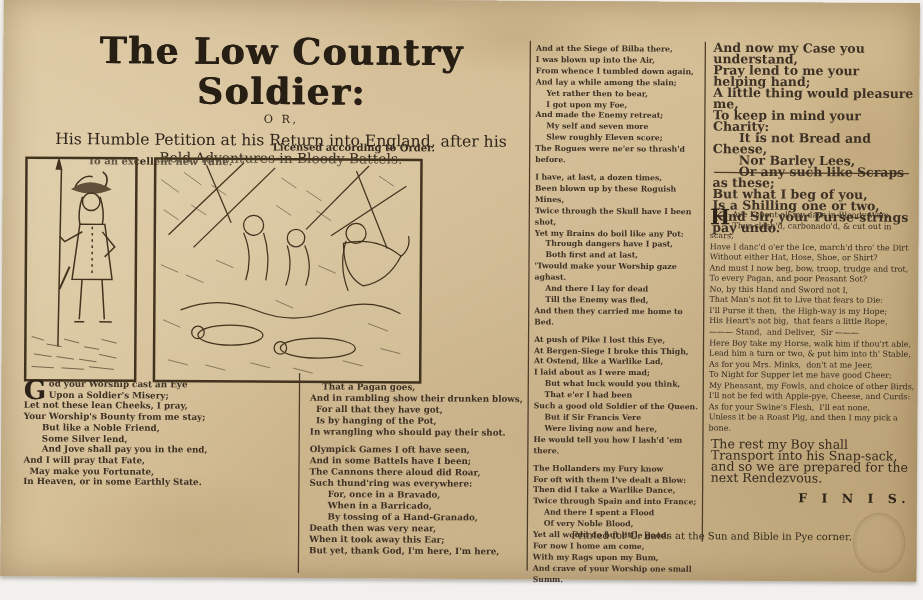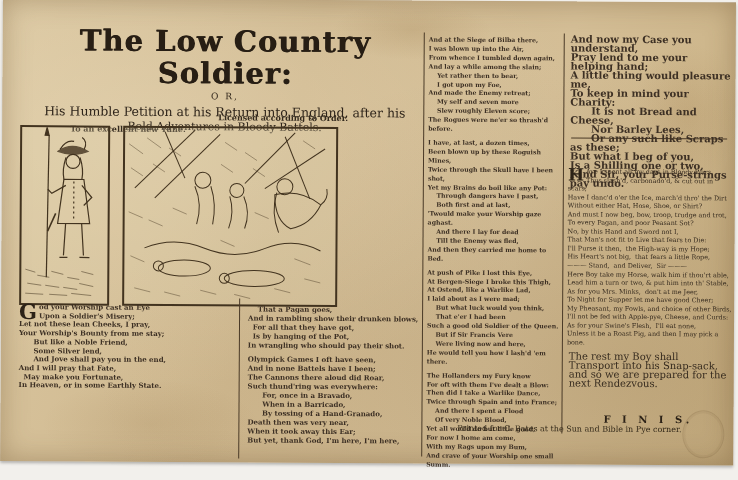--- a/index.html
+++ b/index.html
@@ -70,22 +70,22 @@
   #epilogue-body{
     position:absolute;left:566px;top:166px;width:166px;
     font-size:6.4px;line-height:8.55px;white-space:pre-wrap;color:#352a1e;
   }
   #epilogue-body .dropcap{font-size:17px;line-height:15px;}
   #closing-para{
     position:absolute;left:568px;top:350px;width:160px;
     font-size:10px;line-height:9px;color:#352a1e;
   }
   #finis{
-    position:absolute;left:568px;top:392px;width:160px;text-align:center;
-    font-size:10px;font-weight:bold;letter-spacing:4px;color:#2c2217;margin-top:20px;
+    position:absolute;left:568px;top:392px;width:160px;text-align:right;
+    font-size:10px;font-weight:bold;letter-spacing:4px;color:#2c2217;
   }
   #imprint{
     position:absolute;left:443px;top:423px;width:252px;text-align:center;
     font-size:8px;color:#332919;
   }
   #stamp{
     position:absolute;left:682px;top:408px;width:40px;height:46px;
     border:1px solid rgba(120,95,60,.45);border-radius:50%;
     box-shadow:inset 0 0 0 2px rgba(120,95,60,.18);
     opacity:.55;
@@ -182,21 +182,21 @@
 In Heaven, or in some Earthly State.</span></div>
   </div>
 
   <div id="col2" class="col bl">
     <div class="stanza"><span>    That a Pagan goes,
 And in rambling show their drunken blows,
   For all that they have got,
   Is by hanging of the Pot,
 In wrangling who should pay their shot.</span></div>
     <div class="stanza"><span>Olympick Games I oft have seen,
-And in none Battels have I been;
+And in some Battels have I been;
 The Cannons there aloud did Roar,
 Such thund'ring was everywhere:
       For, once in a Bravado,
       When in a Barricado,
       By tossing of a Hand-Granado,
 Death then was very near,
 When it took away this Ear;
 But yet, thank God, I'm here, I'm here,</span></div>
   </div>
 

